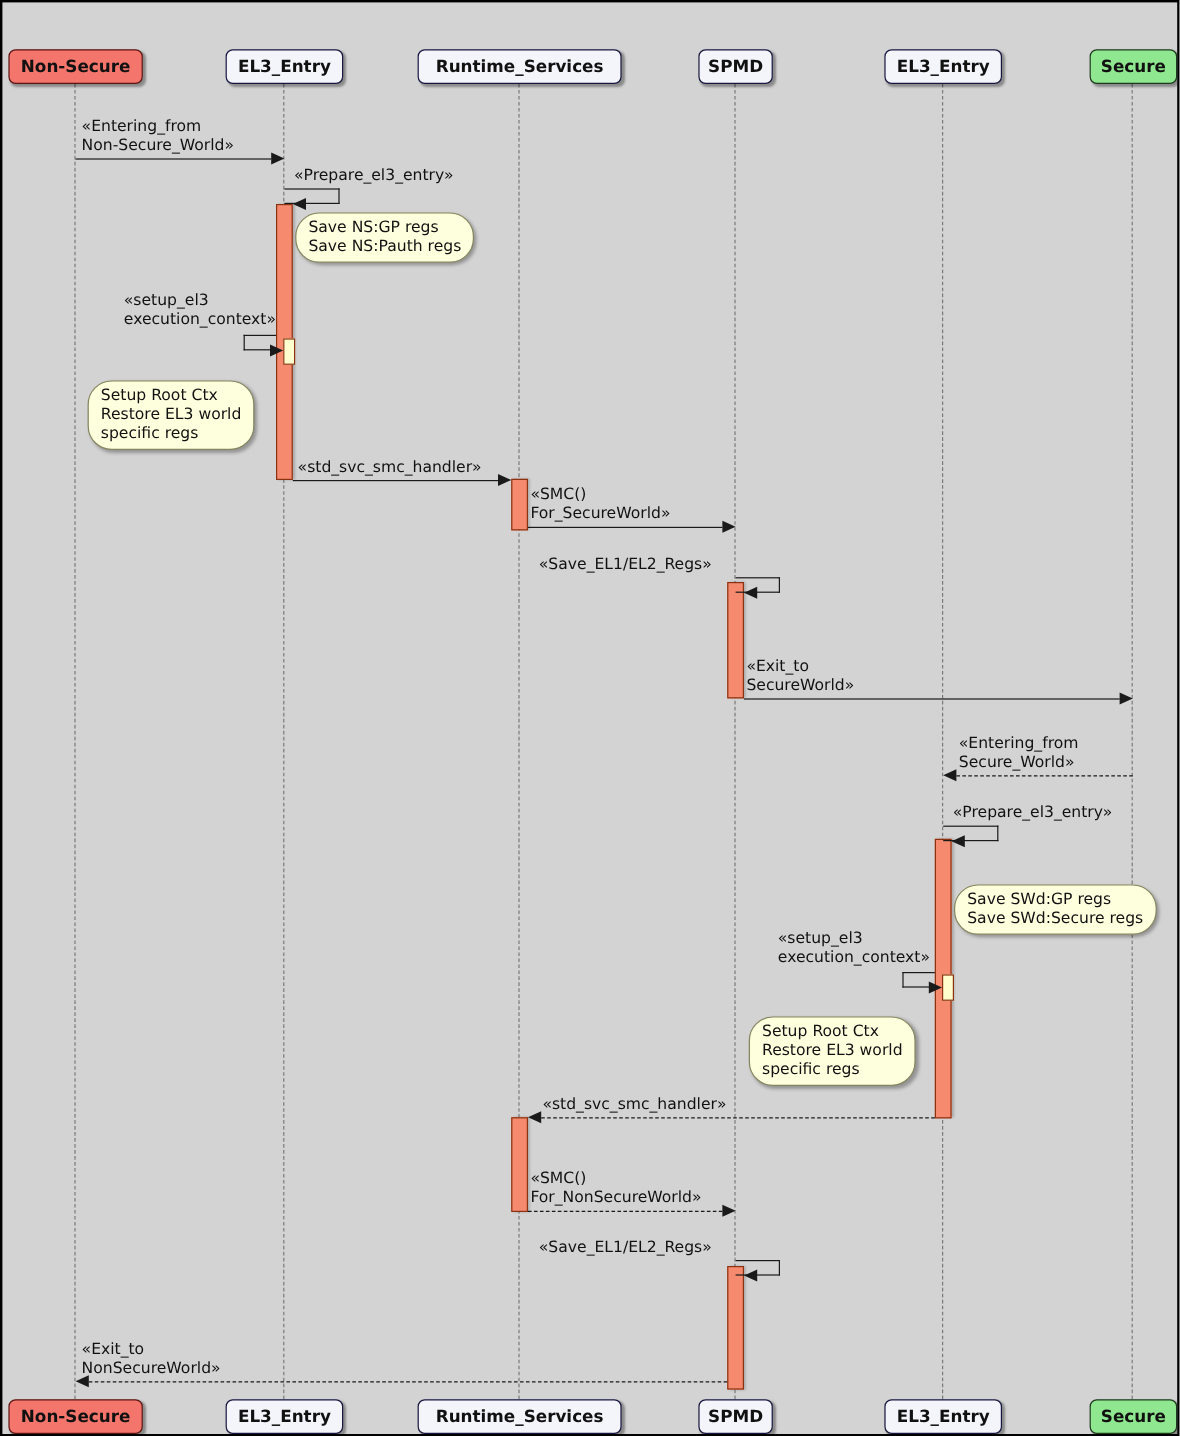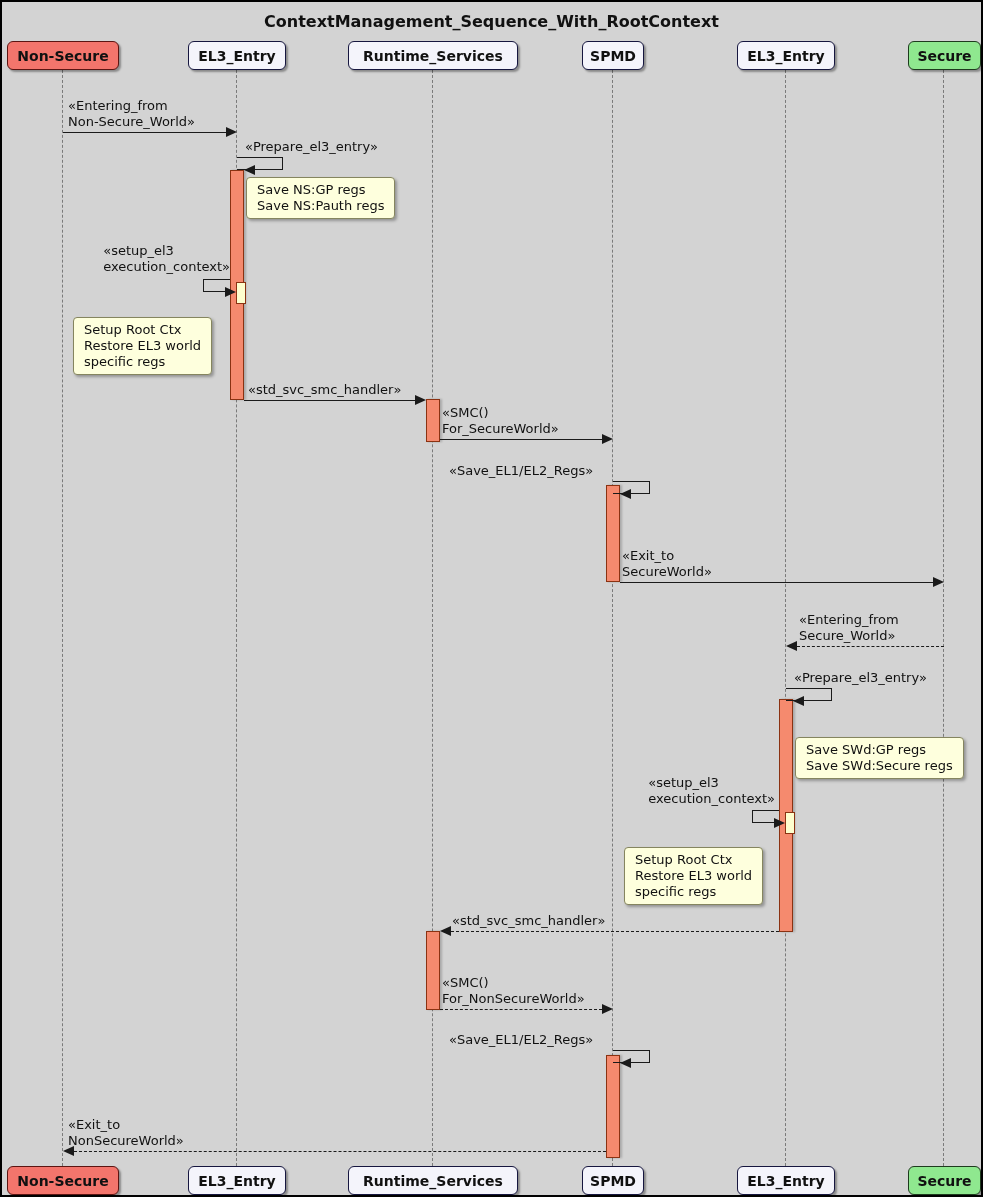--- a/index.html
+++ b/index.html
@@ -30,30 +30,29 @@
   .loop.right { border-left:none; }
   .loop.left  { border-right:none; }
   .head { position:absolute; width:0; height:0; z-index:6; }
   .head.r { border-top:5px solid transparent; border-bottom:5px solid transparent;
             border-left:11px solid var(--arrow-color,#1a1a1a); }
   .head.l { border-top:5px solid transparent; border-bottom:5px solid transparent;
             border-right:11px solid var(--arrow-color,#1a1a1a); }
   .lbl { position:absolute; font-size:13px; line-height:16px; white-space:nowrap; z-index:9; }
   .lbl.bold, .b { font-weight:normal; }
   .note { position:absolute; background:var(--note-fill,#feffdd);
-          border:1px solid var(--note-border,#85855f); border-radius:4px;
+          border:1px solid var(--note-border,#85855f); border-radius:20px;
           padding:4px 10px; font-size:13px; line-height:16px; white-space:nowrap;
           box-shadow:2px 2px 3px rgba(0,0,0,.3); z-index:8; }
 </style>
 </head>
 <body>
 
 <div class="canvas">
 
-  <div class="title">ContextManagement_Sequence_With_RootContext</div>
 
   <div class="lifeline" style="left:60px"></div>
   <div class="lifeline" style="left:234px"></div>
   <div class="lifeline" style="left:430px"></div>
   <div class="lifeline" style="left:610px"></div>
   <div class="lifeline" style="left:783px"></div>
   <div class="lifeline" style="left:941px"></div>
 
   <div class="pbox red" style="left:5px;top:39px;width:112px">Non-Secure</div>
   <div class="pbox" style="left:186px;top:39px;width:98px">EL3_Entry</div>

